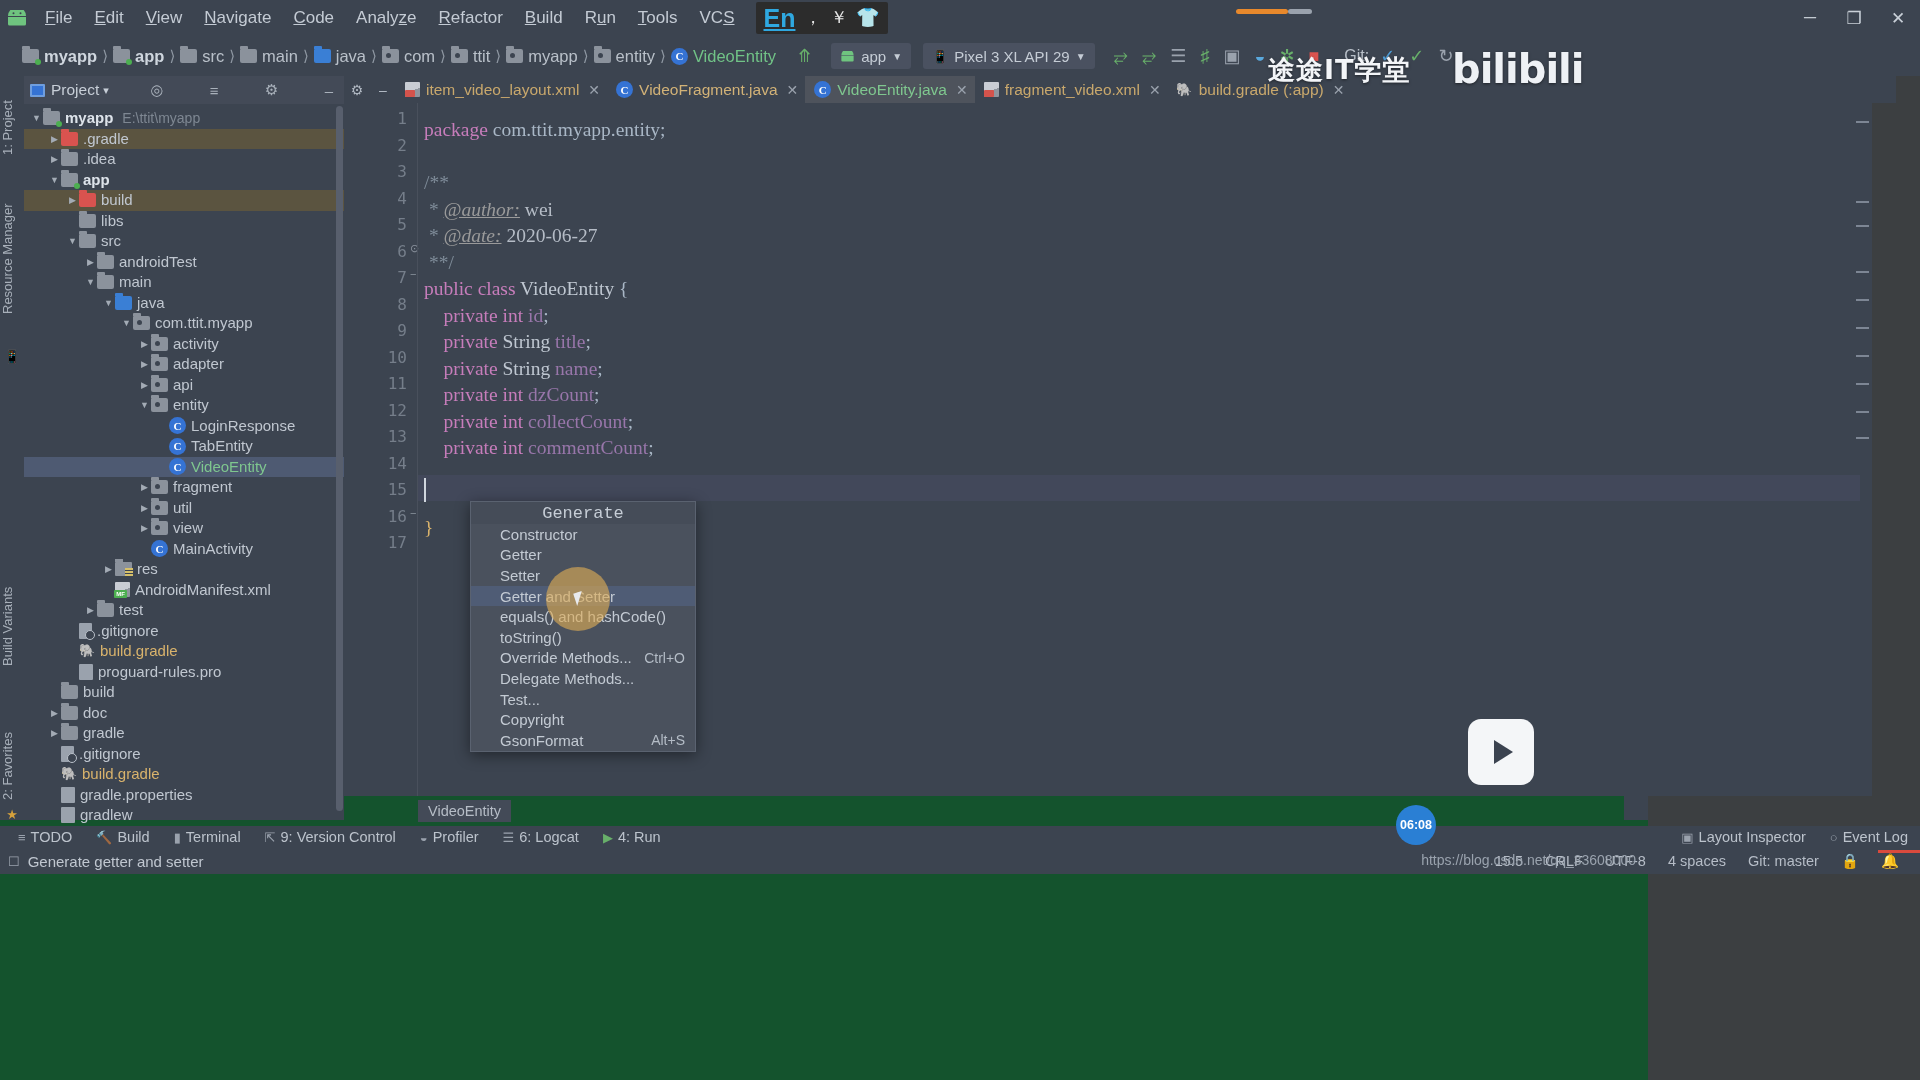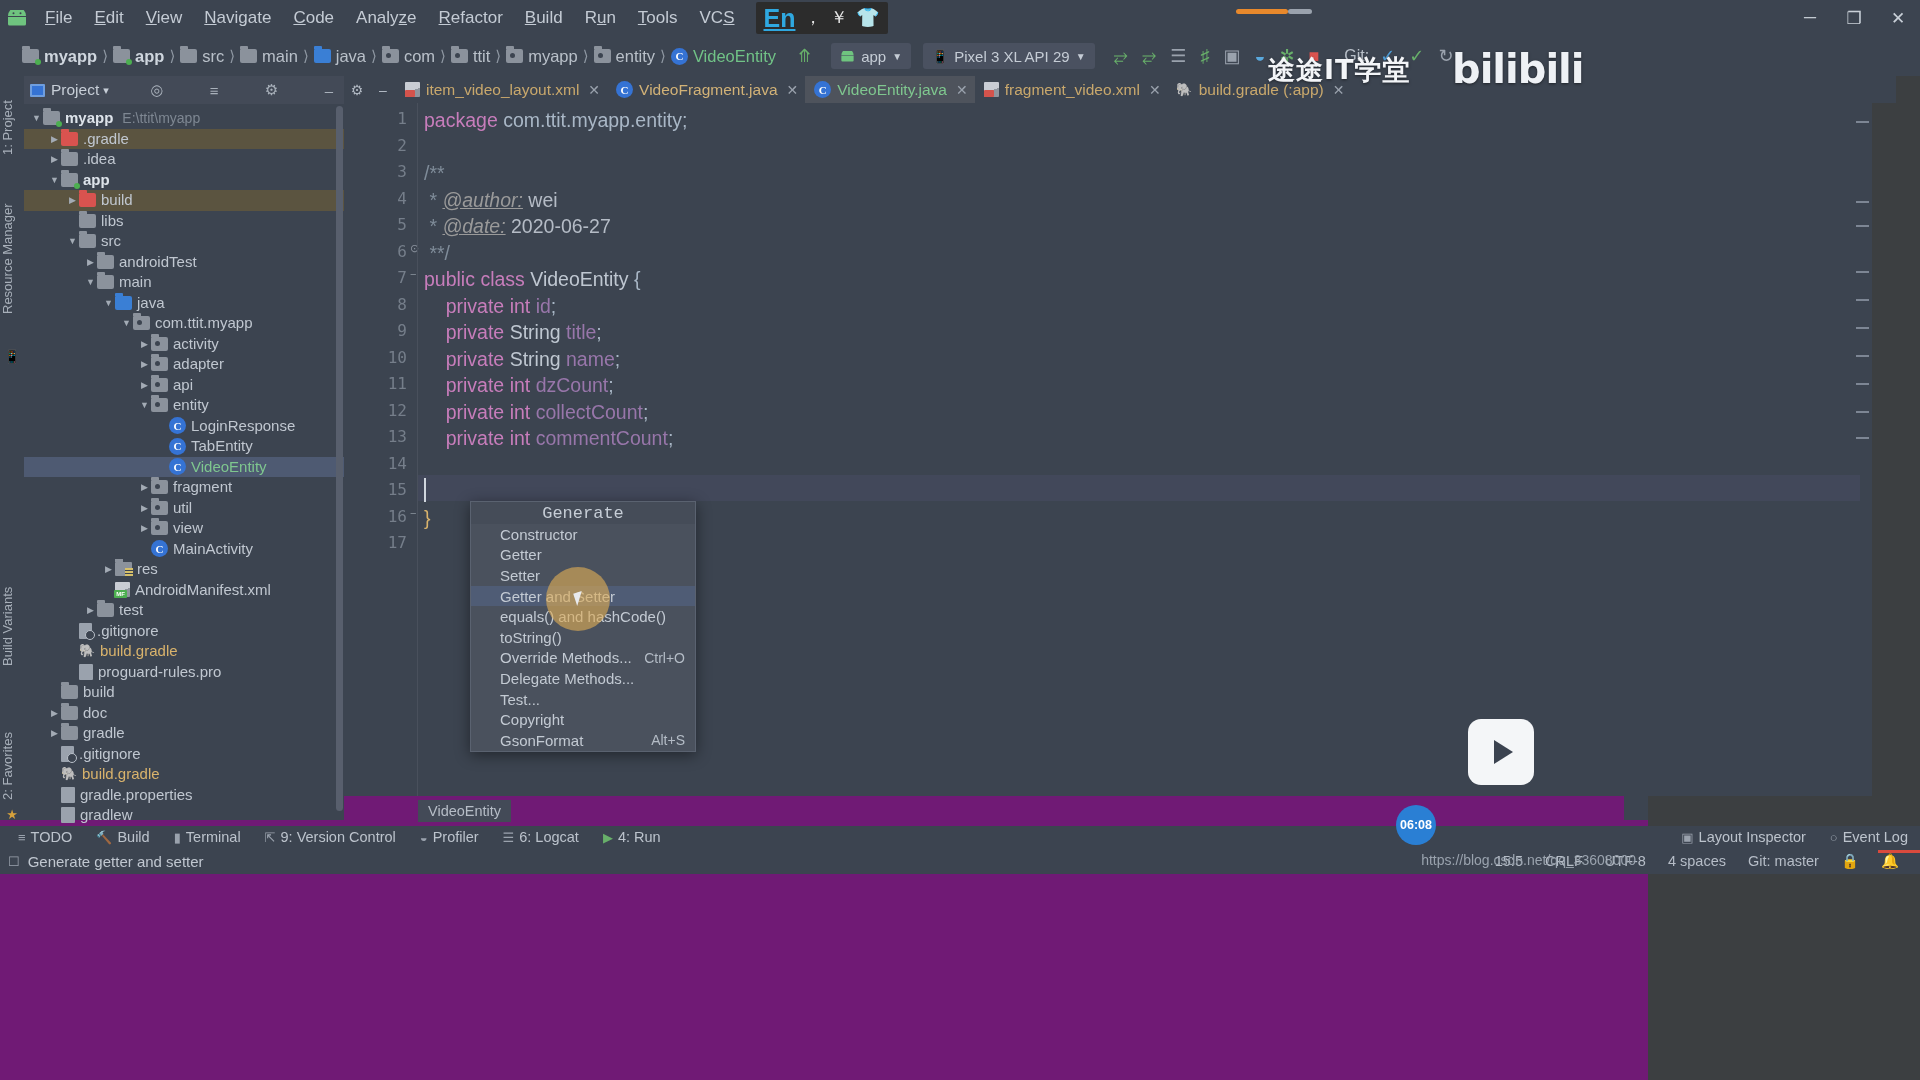--- a/index.html
+++ b/index.html
@@ -5,21 +5,21 @@
   * { box-sizing: border-box; margin: 0; padding: 0; }
   html, body {
     width: 1920px; height: 1080px;
     background: #3c3f41;
     font-family: "Liberation Sans", sans-serif;
     overflow: hidden;
   }
   #app {
     position: relative;
     width: 1648px; height: 1080px;
-    background: #701a75;
+    background: #14532d;
     color: #bbbbbb;
     font-size: 0;
   }
 
   
   .titlebar {
     position: absolute; left: 0; top: 0; width: 1920px; height: 36px;
     background: #3c4450;
     display: flex; align-items: center;
   }
@@ -224,22 +224,22 @@
     position: absolute; right: 10px; font-size: 16px; color: #757e8a;
     font-family: "DejaVu Sans Mono", monospace; text-align: right; line-height: 26.5px;
   }
   .foldmark {
     position: absolute; left: 66px; font-size: 11px; color: #8b939e;
   }
   .vline {
     position: absolute; left: 73px; top: 0; width: 1px; height: 693px; background: #49505c;
   }
   .code {
-    position: absolute; left: 80px; top: 4px; width: 1440px; height: 693px;
-    font-family: Liberation Sans, sans-serif; font-size: 19.5px; line-height: 26.5px;
+    position: absolute; left: 80px; top: 14px; width: 1440px; height: 693px;
+    font-family: Liberation Serif, serif; font-size: 19.5px; line-height: 26.5px;
     white-space: pre;
   }
   .cl { position: absolute; left: 0; white-space: pre; }
   .kw { color: #c77dbb; }
   .pl { color: #a9b7c6; }
   .cmt { color: #7f8c99; }
   .tag { color: #9a9a9a; font-style: italic; text-decoration: underline; }
   .tagv { color: #b5bcc6; }
   .cls { color: #bfc7d1; }
   .fld { color: #9876aa; }

